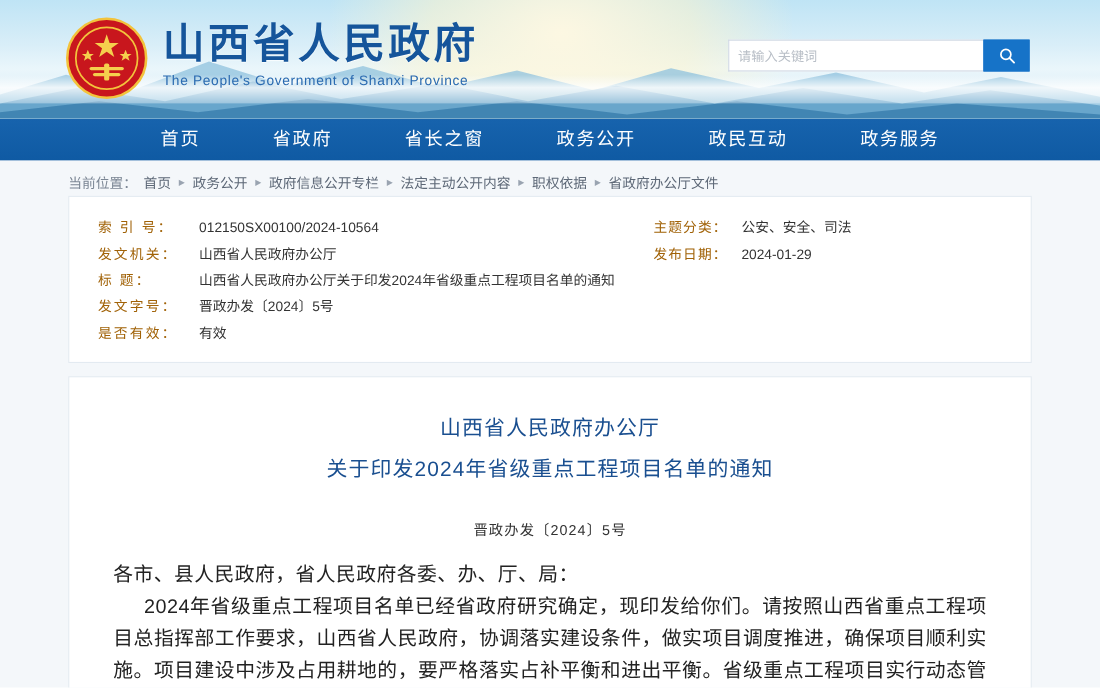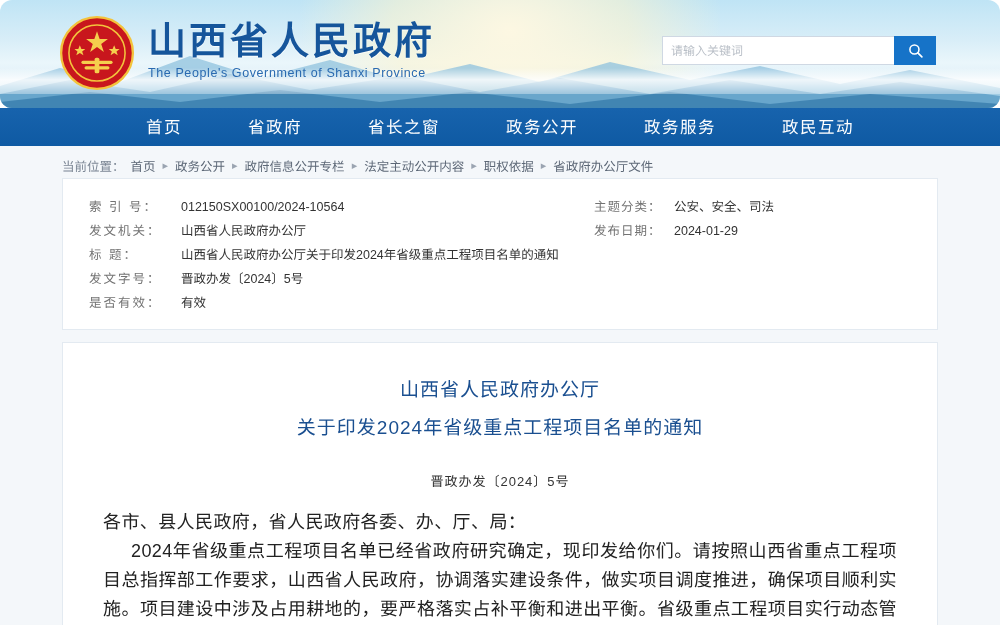--- a/index.html
+++ b/index.html
@@ -13,21 +13,20 @@
     position: relative;
   }
 
   
   .banner {
     position: relative;
     height: 108px;
     width: 1000px;
     overflow: hidden;
     background: linear-gradient(180deg, #bfe4f5 0%, #d9eef8 38%, #eaf6fb 58%, #cfe6f2 100%);
-    border-radius: 12px;
   }
   
   .banner .glow {
     position: absolute;
     left: 300px; top: -120px;
     width: 420px; height: 300px;
     background: radial-gradient(ellipse at center, rgba(255,248,225,0.95) 0%, rgba(255,245,205,0.55) 40%, rgba(255,255,255,0) 72%);
   }
   
   .banner .mtn {
@@ -150,21 +149,21 @@
   .metacol { flex: 1; }
   .metacol.left { flex: 0 0 505px; }
   .mrow {
     display: flex;
     font-size: 12.5px;
     line-height: 24px;
     color: #333;
   }
   .mrow .k {
     width: 92px;
-    color: #737373;
+    color: #a16207;
     letter-spacing: 2px;
     flex: 0 0 92px;
     text-align: left;
   }
   .mrow .v { color: #333; }
   .metacol.right .mrow .k { width: 80px; flex: 0 0 80px; letter-spacing: 1px; }
 
   
   .doccard {
     background: #ffffff;
@@ -241,22 +240,22 @@
       </svg>
     </div>
   </div>
 </div>
 
 <div class="nav">
   <a href="#">首页</a>
   <a href="#">省政府</a>
   <a href="#">省长之窗</a>
   <a href="#">政务公开</a>
+  <a href="#">政民互动</a>
   <a href="#">政务服务</a>
-  <a href="#">政民互动</a>
 </div>
 
 <div class="wrap">
   <div class="inner">
 
     <div class="crumb">
       <span class="lbl">当前位置：</span>
       <a href="#">首页</a>
       <span class="sep">▸</span>
       <a href="#">政务公开</a>

